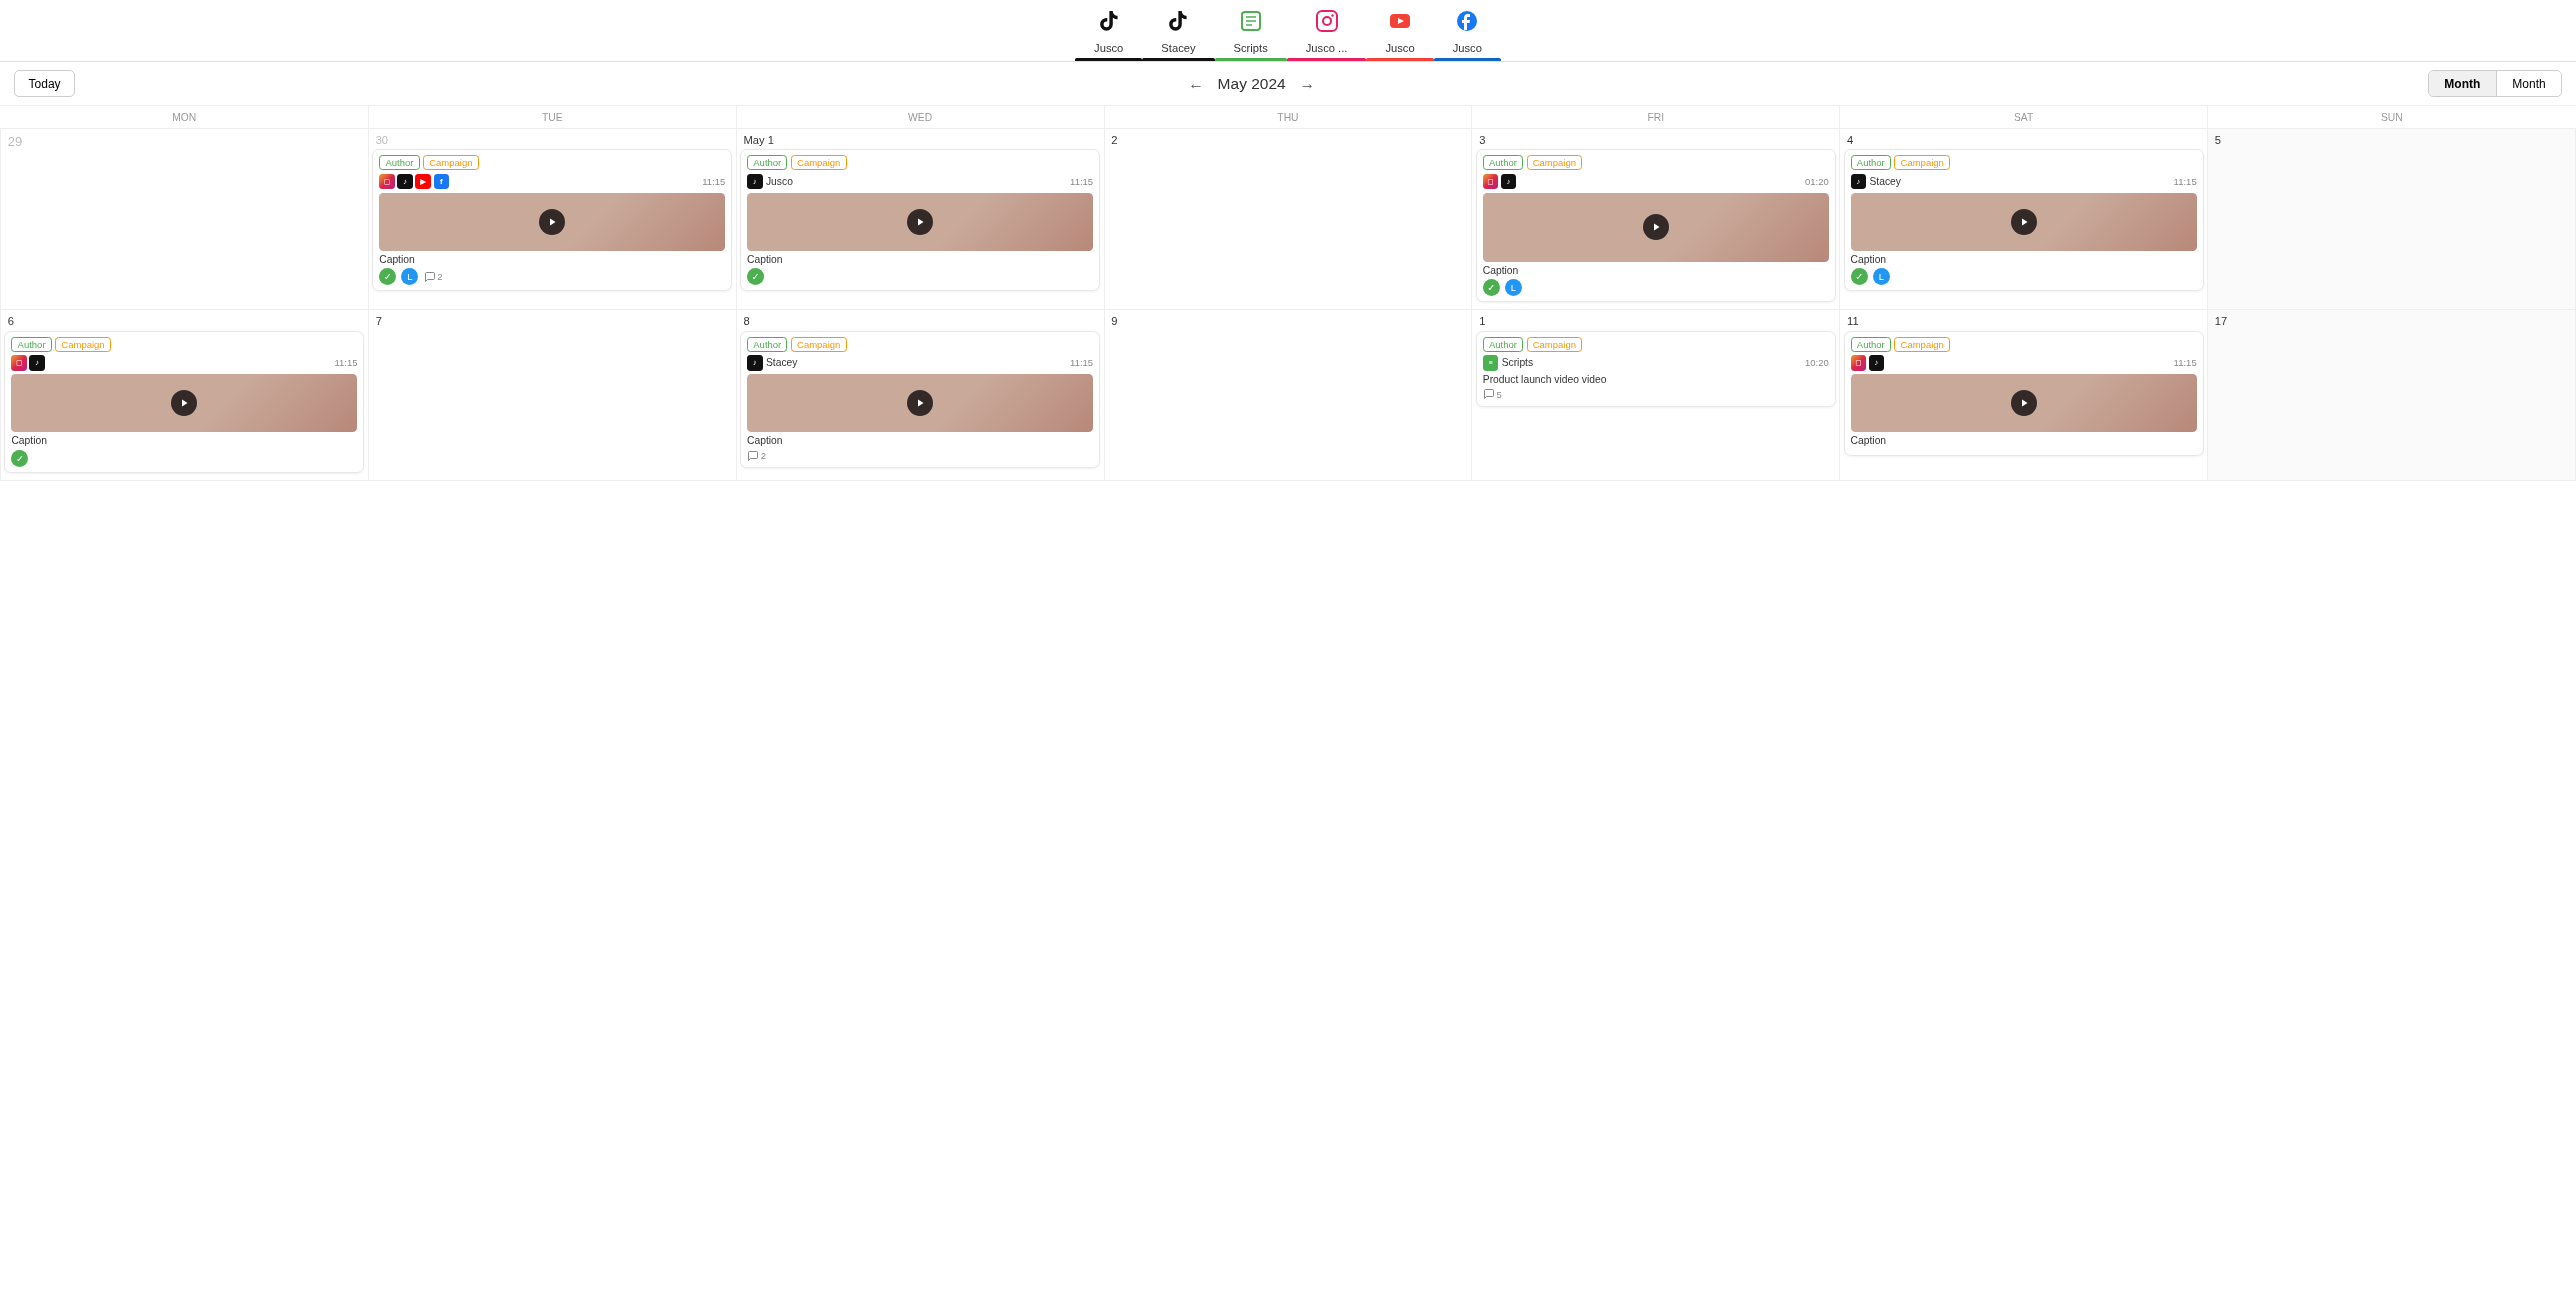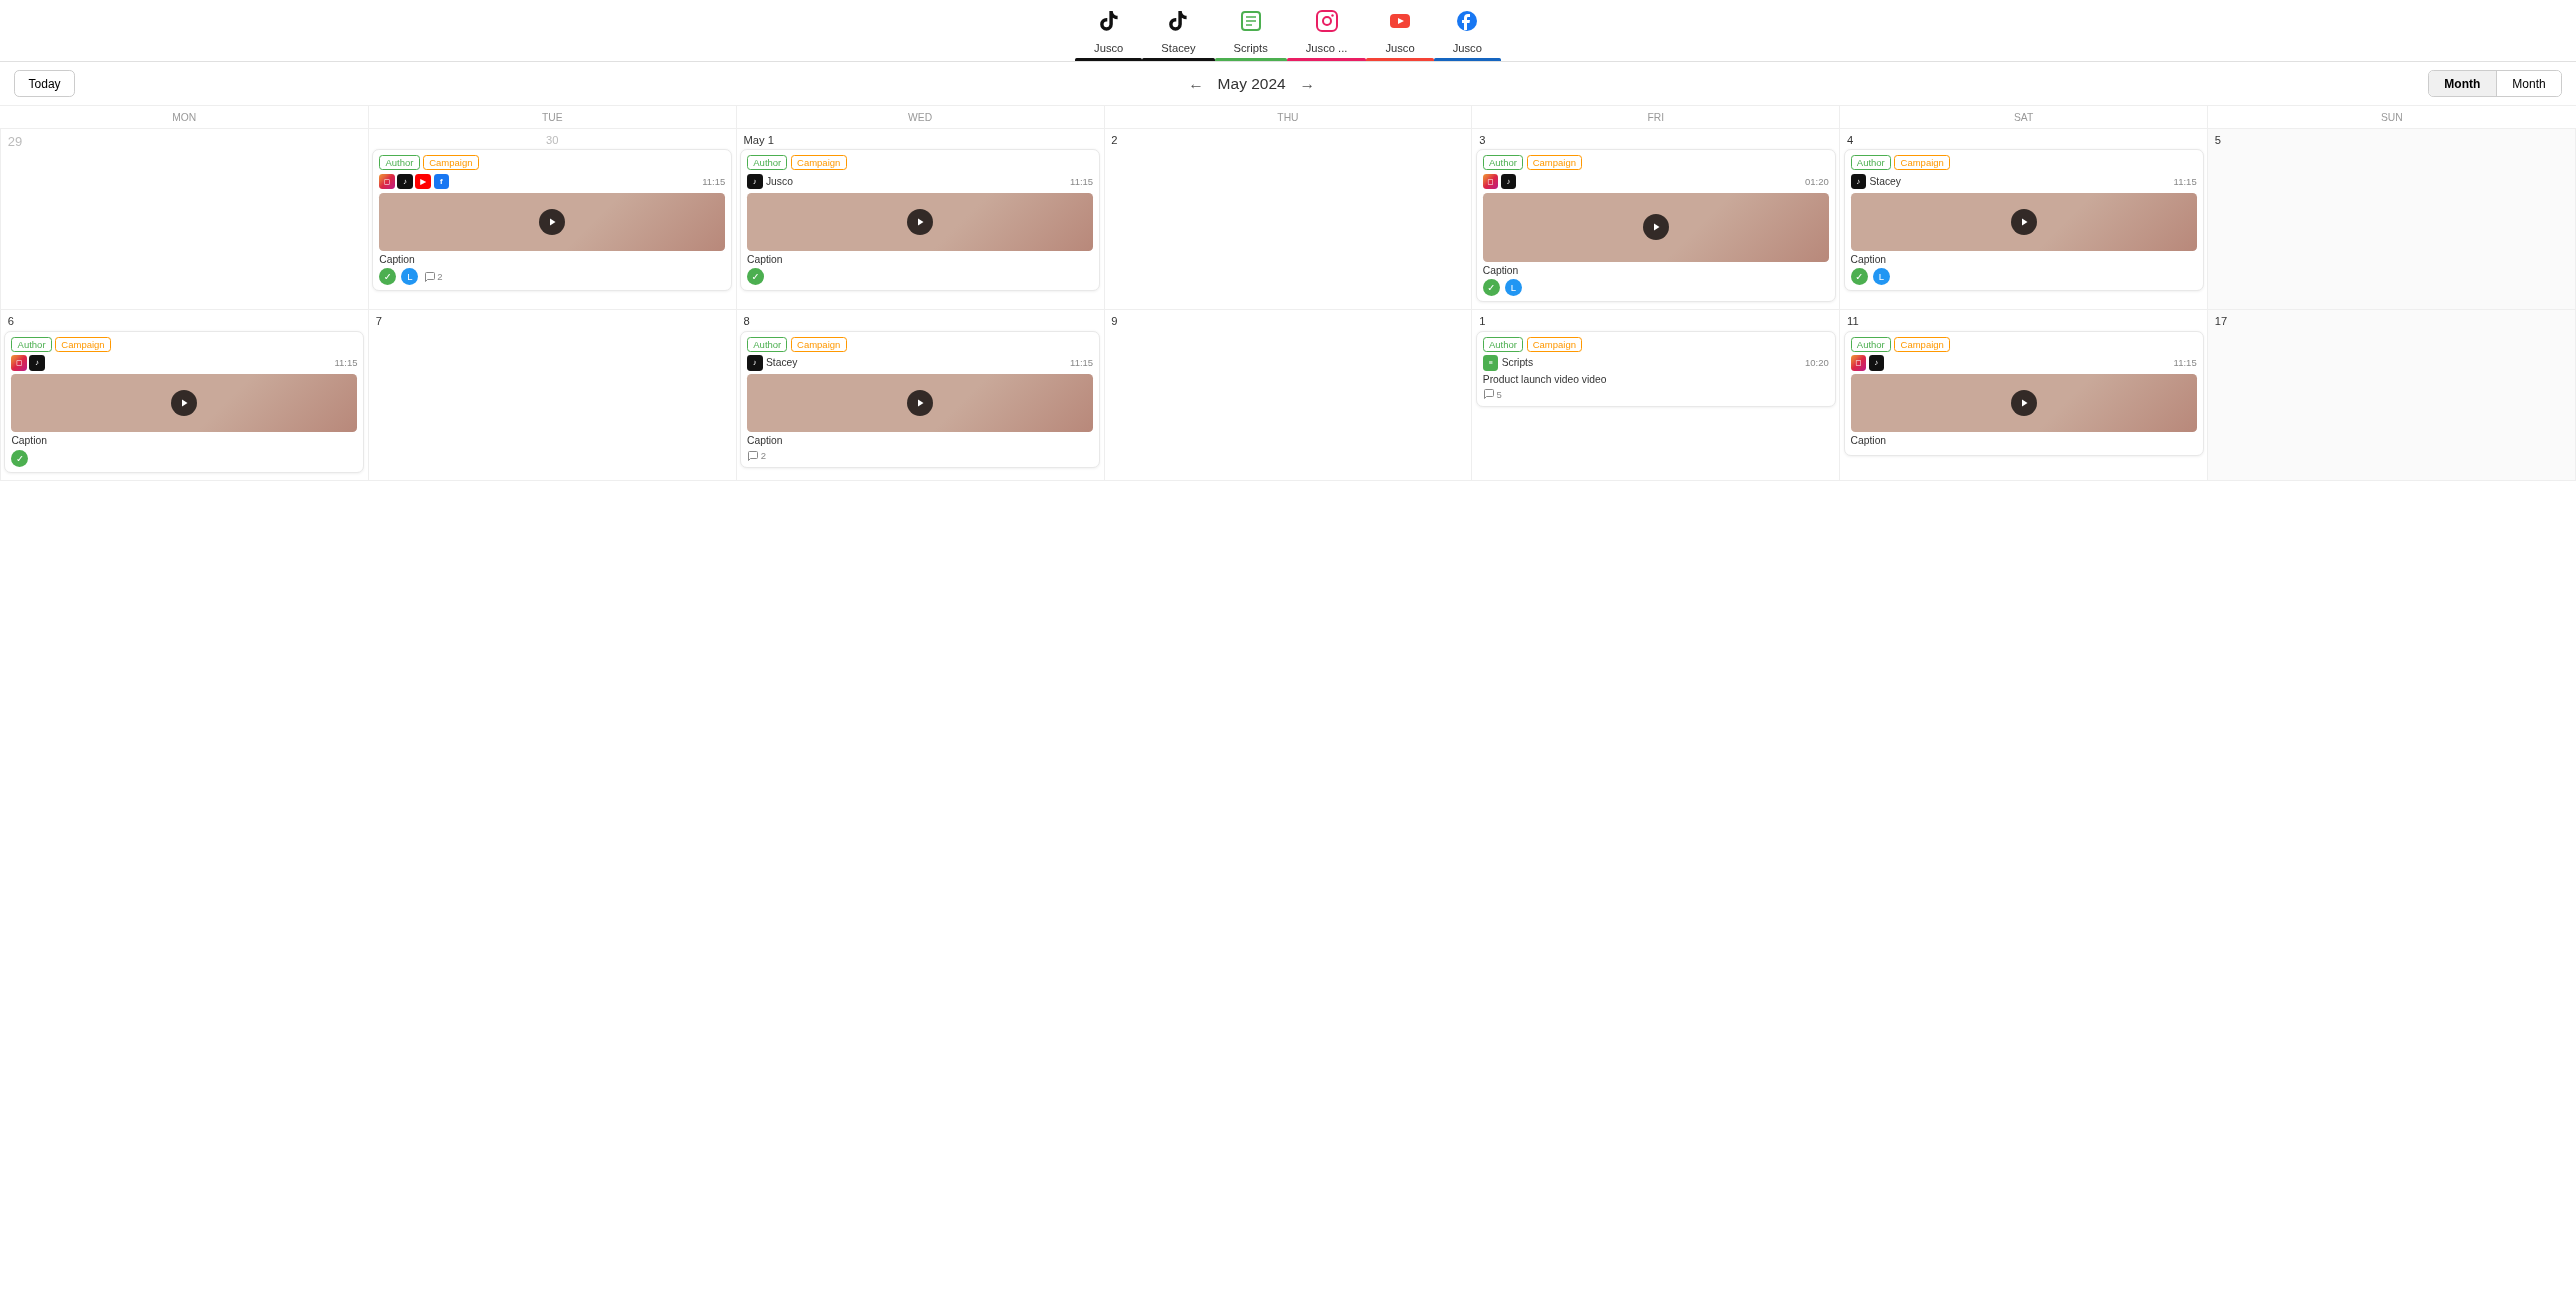--- a/index.html
+++ b/index.html
@@ -107,21 +107,21 @@
   </thead>
   <tbody>
 
     <tr>
 
       <td style="vertical-align:top;border:0.9px solid #eee;min-height:172px;width:14.28%;padding:3.4px;">
         <div style="font-size:13px;color:#bbb;padding:1.7px 3.4px;margin-bottom:15px;">29</div>
       </td>
 
       <td style="vertical-align:top;border:0.9px solid #eee;min-height:172px;padding:3.4px;">
-        <div style="font-size:11.2px;color:#bbb;padding:1.7px 3.4px;margin-bottom:1.7px;text-align:center;">30</div>
+        <div style="font-size:11.2px;color:#bbb;padding:1.7px 3.4px;margin-bottom:1.7px;">30</div>
 
         <div style="background:#fff;border:0.9px solid #e8e8e8;border-radius:6.9px;padding:5.2px 6px;margin-bottom:3.4px;font-size:10.3px;box-shadow:0 0.9px 2.6px rgba(0,0,0,0.06);">
           <div style="display:flex;gap:3.4px;margin-bottom:3.4px;">
             <span style="border:1.3px solid #4caf50;color:#4caf50;background:#fff;border-radius:3.4px;padding:0.9px 5.2px;font-size:9.5px;font-weight:500;">Author</span>
             <span style="border:1.3px solid #ff9800;color:#ff9800;background:#fff;border-radius:3.4px;padding:0.9px 5.2px;font-size:9.5px;font-weight:500;">Campaign</span>
           </div>
           <div style="display:flex;align-items:center;justify-content:space-between;margin-bottom:3.4px;">
             <div style="display:flex;gap:2.6px;align-items:center;">
               <span style="display:inline-flex;align-items:center;justify-content:center;width:15.5px;height:15.5px;border-radius:3.4px;background:linear-gradient(135deg,#f09433,#e6683c,#dc2743,#cc2366,#bc1888);color:white;font-size:7.7px;">◻</span>
               <span style="display:inline-flex;align-items:center;justify-content:center;width:15.5px;height:15.5px;border-radius:3.4px;background:#111;color:white;font-size:7.7px;">♪</span>

